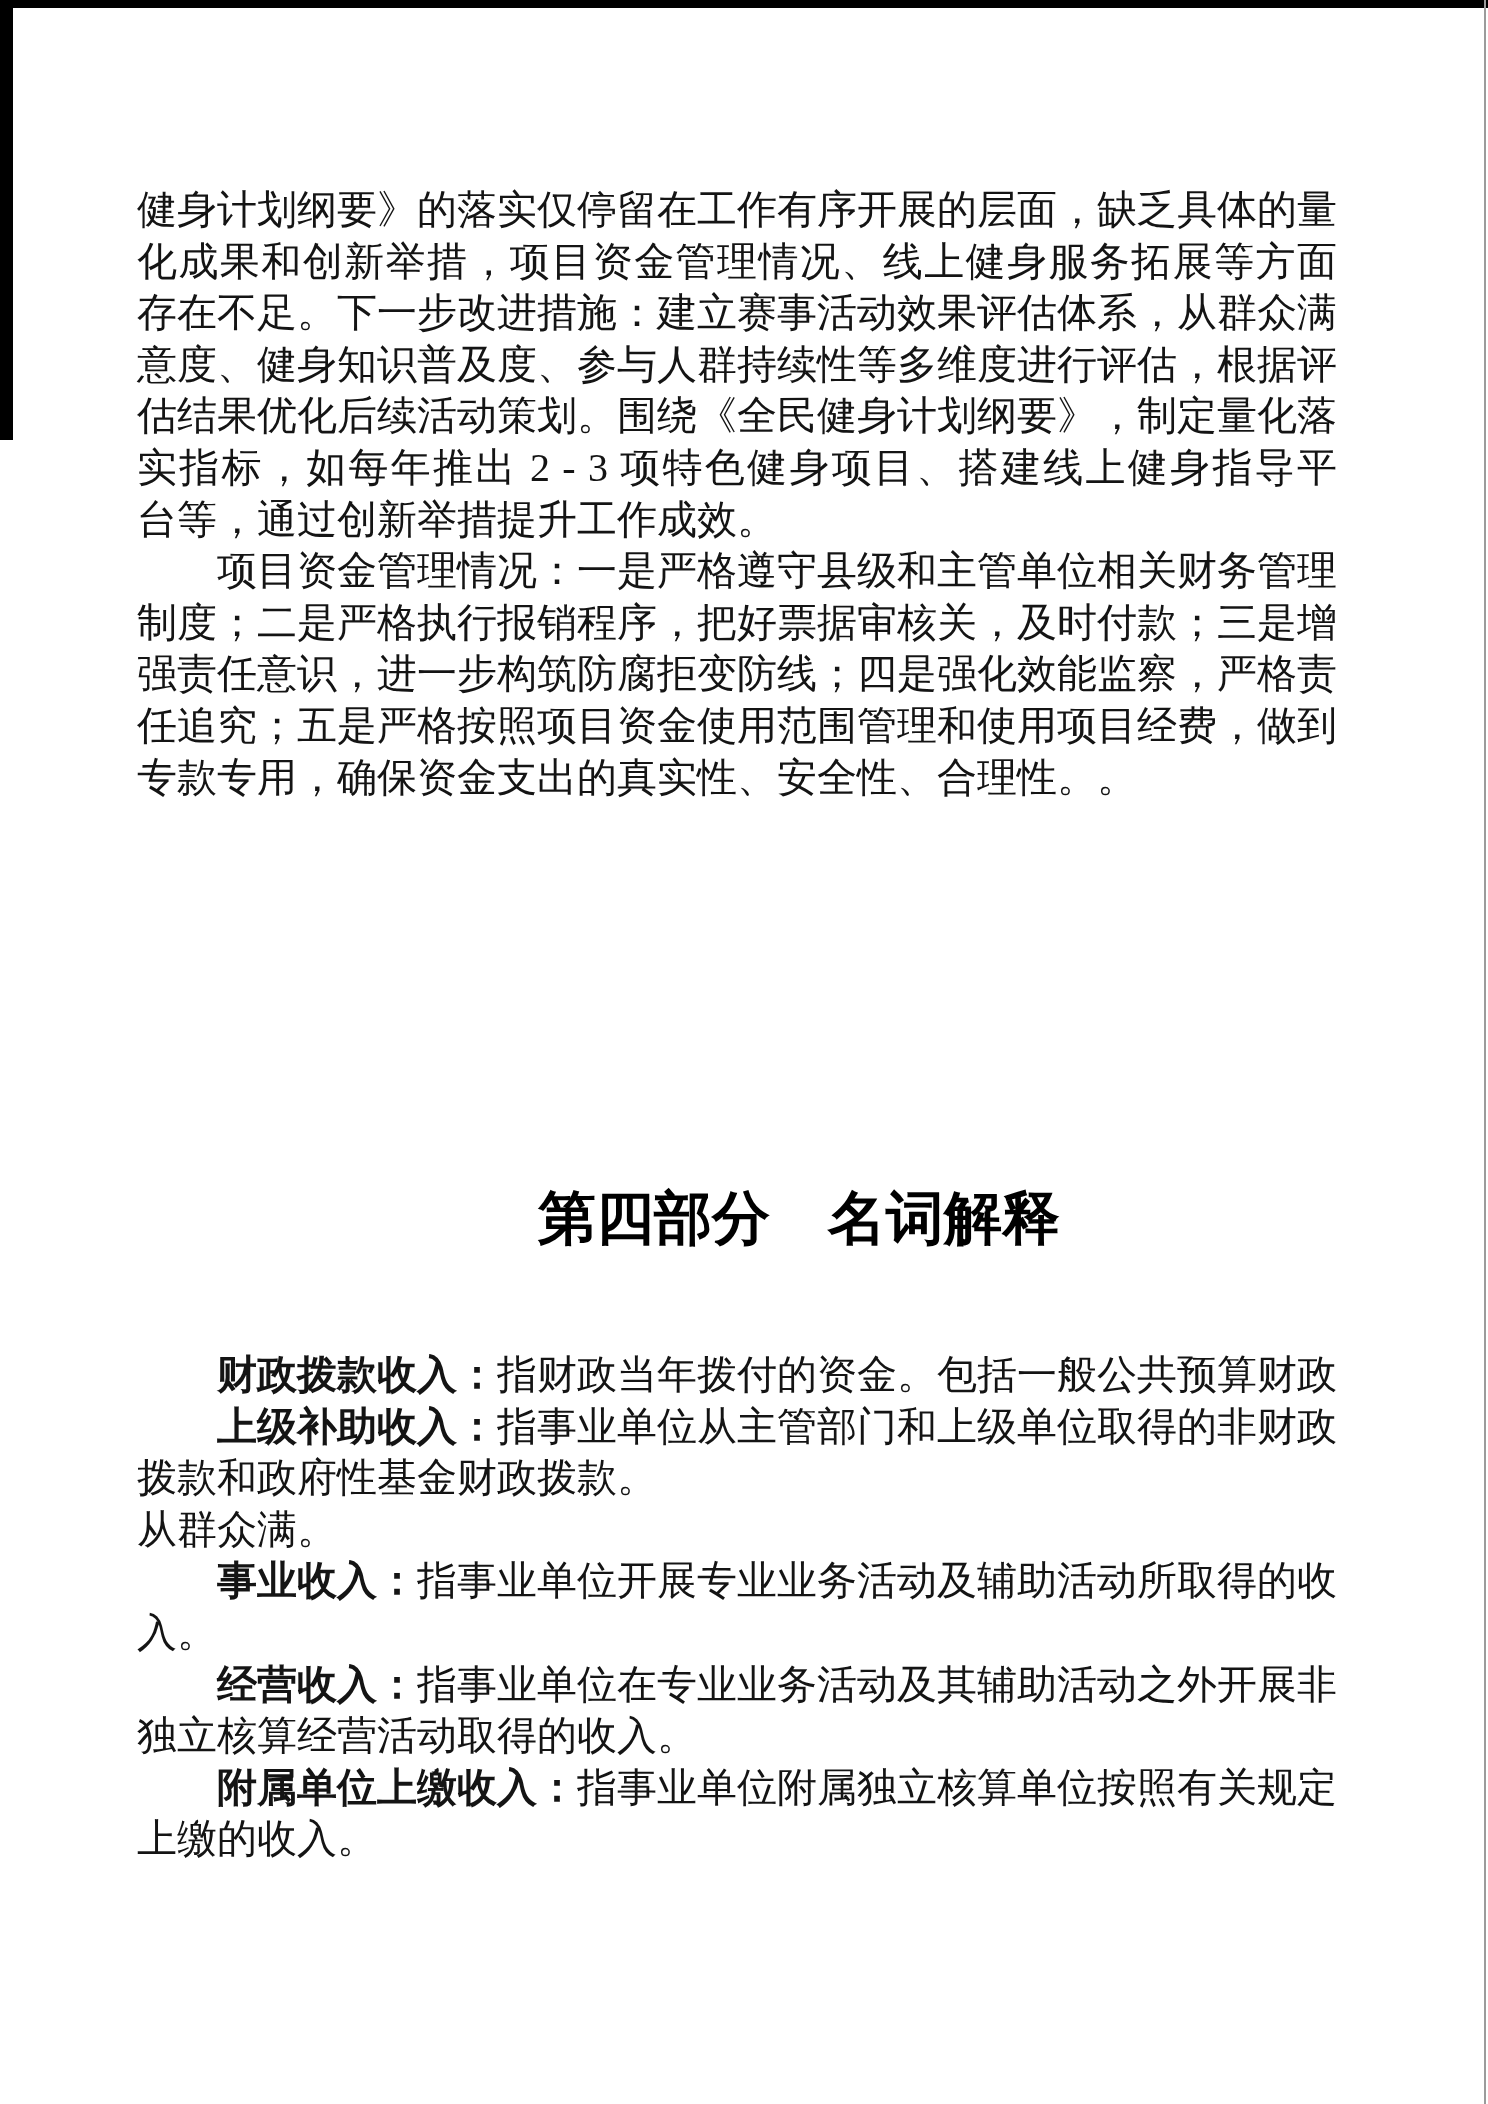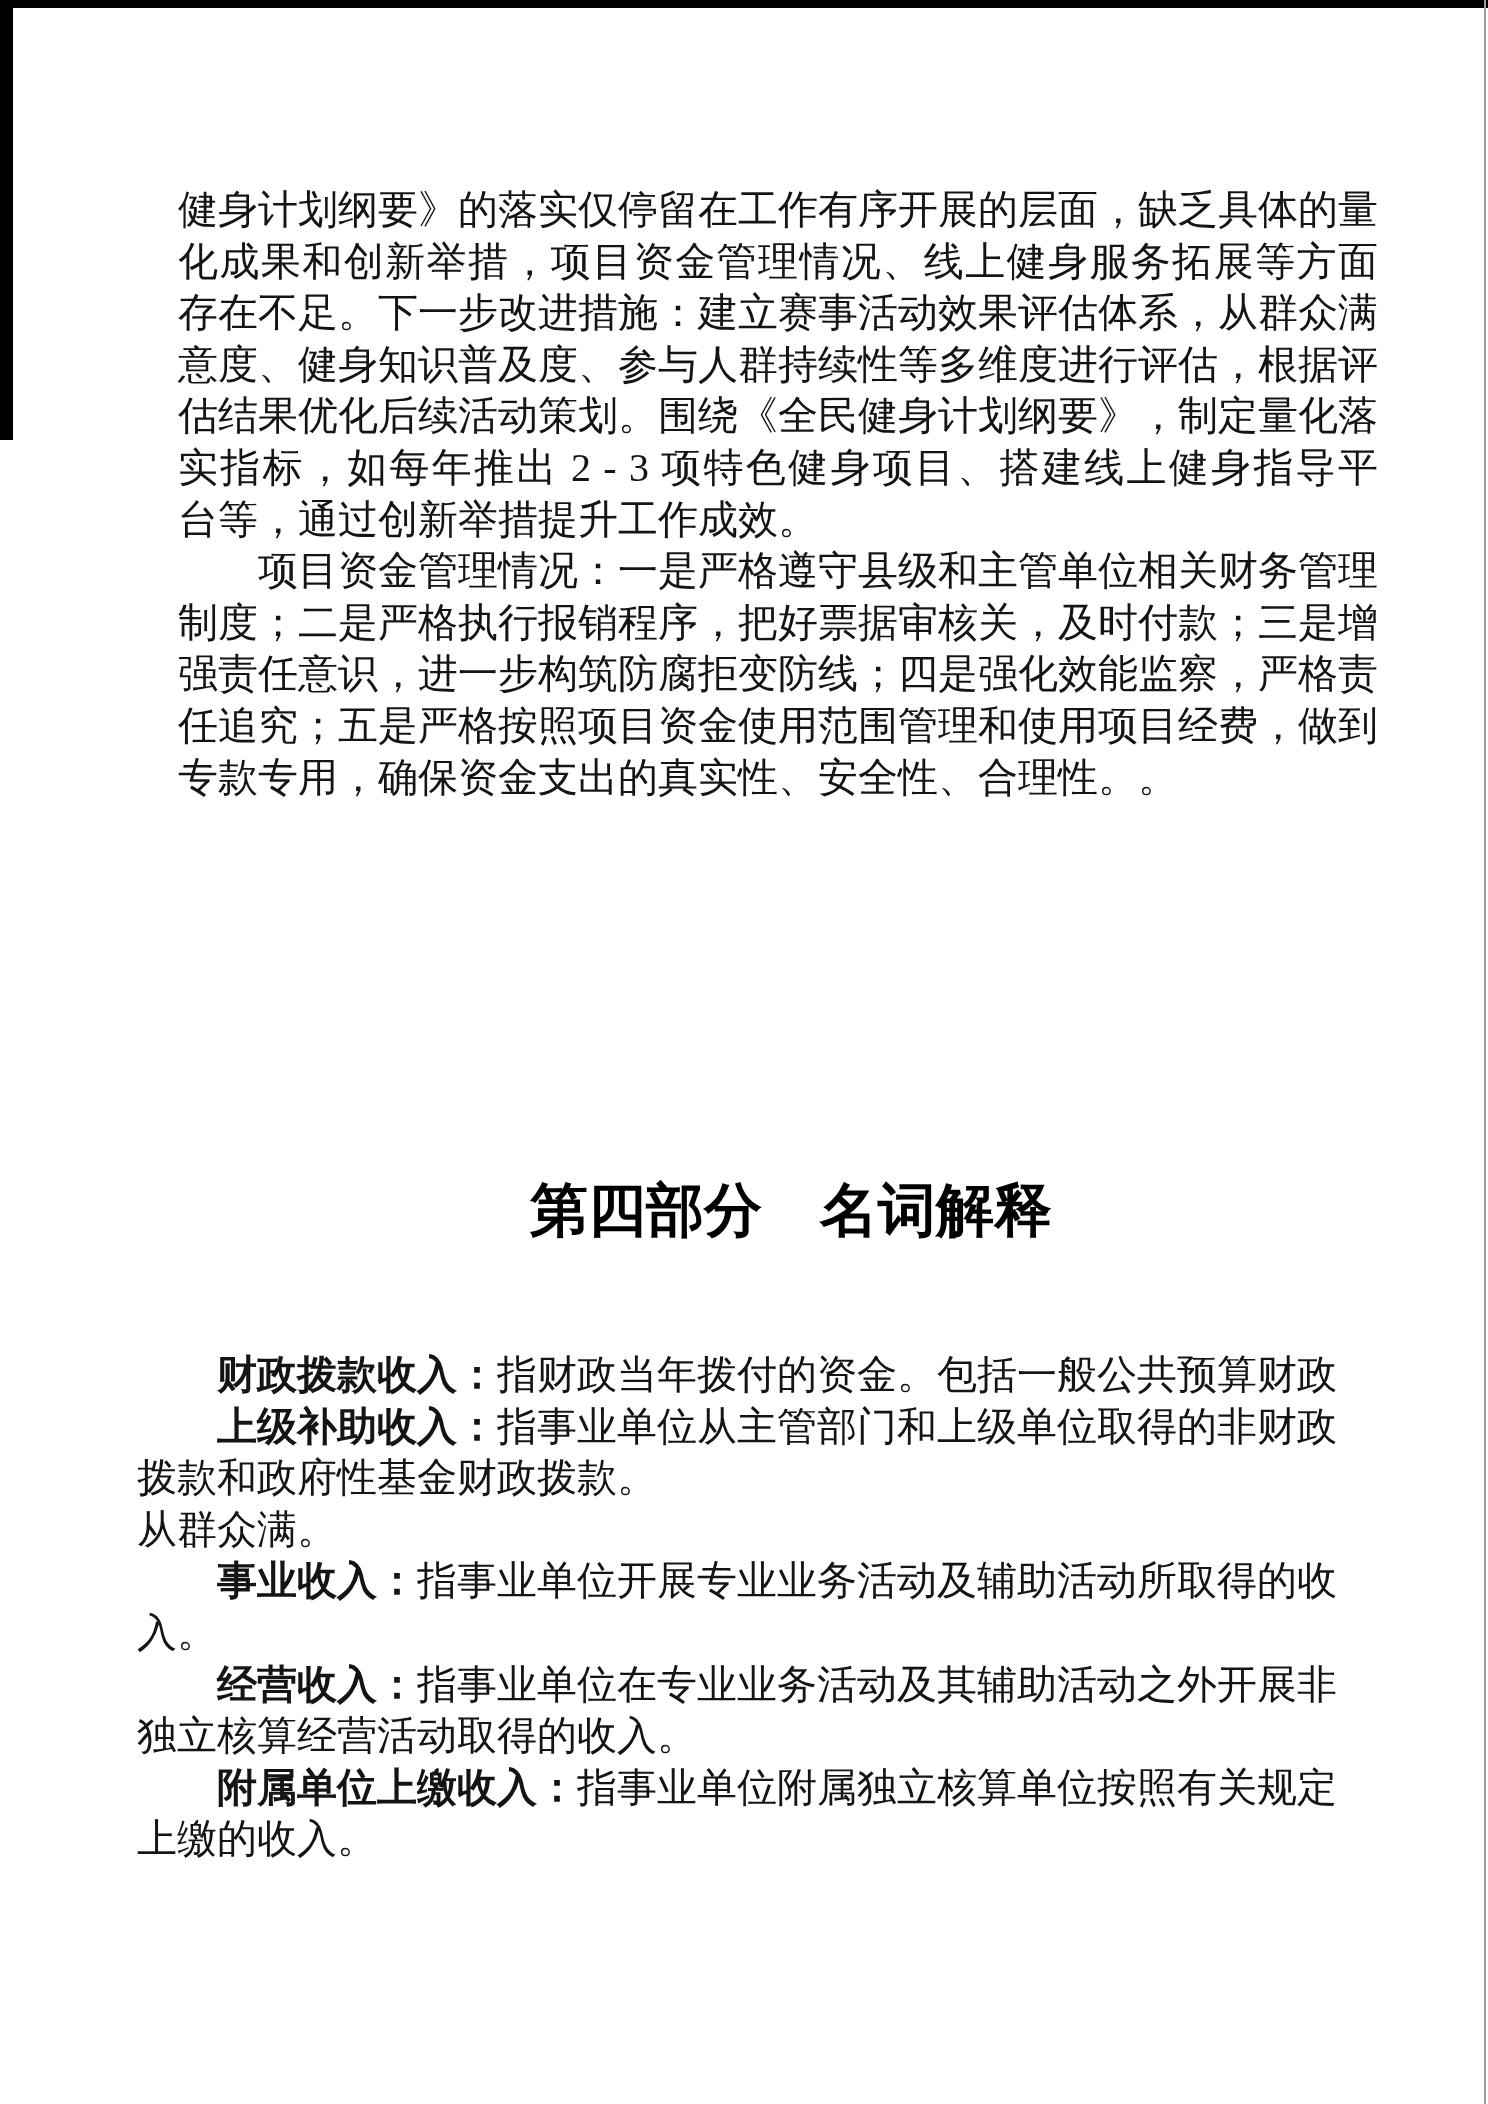--- a/index.html
+++ b/index.html
@@ -23,21 +23,21 @@
   .edge-right{position:absolute;right:2px;top:0;width:2px;height:2104px;background:var(--edge-gray);}
 
   .textcol{
     position:absolute;
     left:137px;
     width:1200px;
     font-size:40px;
     line-height:51.6px;
     letter-spacing:0;
   }
-  .block1{top:184px;margin-left:41px;}
+  .block1{top:184px;}
   .defs{top:1349px;}
 
   .ln{white-space:nowrap;}
   .ln.j{
     white-space:normal;
     text-align:justify;
     text-align-last:justify;
   }
   .ln.ind{text-indent:80px;}
   .bold-sans{
@@ -45,21 +45,21 @@
     font-weight:700;
   }
   .term{
     font-family:"Liberation Sans","DejaVu Sans",sans-serif;
     font-weight:700;
   }
   .part-title{
     position:absolute;
     left:137px;top:1168px;
     width:1200px;
-    margin:8px;
+    margin:16px;
     text-align:center;
     text-indent:92px;
     font-size:58px;
     line-height:70px;
     font-weight:700;
     font-family:"Liberation Serif","DejaVu Serif",serif;
     color:#000;
   }
 </style>
 </head>

